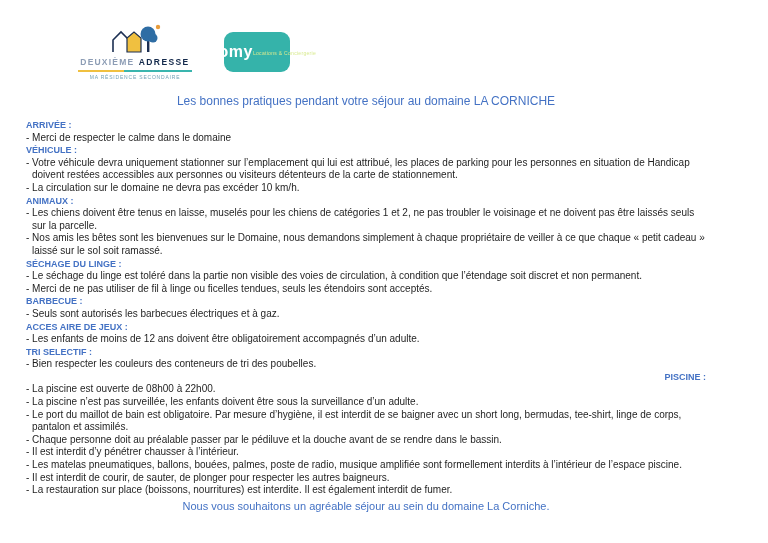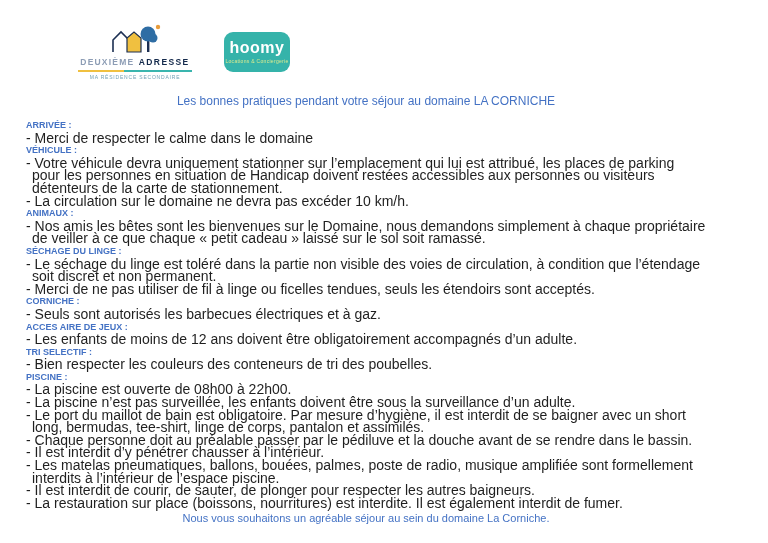--- a/index.html
+++ b/index.html
@@ -21,36 +21,36 @@
   .da-illustration{height:30px;display:flex;justify-content:center;align-items:flex-end;}
   .da-nameline{white-space:nowrap;line-height:11px;text-align:center;}
   .da-light{font-size:8.5px;letter-spacing:1.2px;color:#8d9db5;font-weight:600;}
   .da-bold{font-size:8.5px;letter-spacing:1.4px;color:#13294b;font-weight:bold;}
   .da-rule{height:2px;margin:2px 2px 2px 2px;
     background:linear-gradient(to right,#f0c040 0%,#f0c040 40%,#3ab5ae 40%,#3ab5ae 100%);}
   .da-tagline{font-size:5px;letter-spacing:0.8px;color:#6f9fb5;white-space:nowrap;}
 
   .hoomy-logo{
     margin-top:8px;width:66px;height:40px;border-radius:9px;
-    display:flex;flex-direction:column;align-items:center;justify-content:center;
+    display:flex;flex-direction:row;align-items:center;justify-content:center;
   }
   .hoomy-name{color:#ffffff;font-weight:bold;font-size:16px;line-height:16px;letter-spacing:0.5px;}
   .hoomy-tagline{color:#d8ea8f;font-size:5px;letter-spacing:0.3px;margin-top:2px;white-space:nowrap;}
 
   
   .content{margin-left:26px;width:680px;}
   .doc-title{
     text-align:center;font-size:12px;line-height:15px;
     margin:14px 0 10px 0;font-weight:normal;
   }
   .sec-heading{
     font-size:9px;line-height:12.6px;font-weight:bold;
   }
   .sec-item{
-    font-size:14px;line-height:12.6px;color:#1f1f1f;
+    font-size:10px;line-height:12.6px;color:#1f1f1f;
     padding-left:6px;text-indent:-6px;
   }
   .doc-footer{
     text-align:center;font-size:11px;line-height:14px;margin-top:2px;
   }
 </style>
 </head>
 <body>
 
 <div class="page">
@@ -91,31 +91,32 @@
   <div class="content">
     <h1 class="doc-title" id="doc-title" style="color: rgb(68, 114, 196);">Les bonnes pratiques pendant votre séjour au domaine LA CORNICHE</h1>
 
     <div id="sections">
         <div class="sec-heading" style="color: rgb(68, 114, 196);">ARRIVÉE :</div>
         <div class="sec-item">- Merci de respecter le calme dans le domaine</div>
         <div class="sec-heading" style="color: rgb(68, 114, 196);">VÉHICULE :</div>
         <div class="sec-item">- Votre véhicule devra uniquement stationner sur l’emplacement qui lui est attribué, les places de parking pour les personnes en situation de Handicap doivent restées accessibles aux personnes ou visiteurs détenteurs de la carte de stationnement.</div>
         <div class="sec-item">- La circulation sur le domaine ne devra pas excéder 10 km/h.</div>
         <div class="sec-heading" style="color: rgb(68, 114, 196);">ANIMAUX :</div>
+        <div class="sec-item">- Les chiens doivent être tenus en laisse, muselés pour les chiens de catégories 1 et 2, ne pas troubler le voisinage et ne doivent pas être laissés seuls sur la parcelle.</div>
         <div class="sec-item">- Nos amis les bêtes sont les bienvenues sur le Domaine, nous demandons simplement à chaque propriétaire de veiller à ce que chaque « petit cadeau » laissé sur le sol soit ramassé.</div>
         <div class="sec-heading" style="color: rgb(68, 114, 196);">SÉCHAGE DU LINGE :</div>
         <div class="sec-item">- Le séchage du linge est toléré dans la partie non visible des voies de circulation, à condition que l’étendage soit discret et non permanent.</div>
         <div class="sec-item">- Merci de ne pas utiliser de fil à linge ou ficelles tendues, seuls les étendoirs sont acceptés.</div>
-        <div class="sec-heading" style="color: rgb(68, 114, 196);">CORNICHE :</div>
+        <div class="sec-heading" style="color: rgb(68, 114, 196);">BARBECUE :</div>
         <div class="sec-item">- Seuls sont autorisés les barbecues électriques et à gaz.</div>
         <div class="sec-heading" style="color: rgb(68, 114, 196);">ACCES AIRE DE JEUX :</div>
         <div class="sec-item">- Les enfants de moins de 12 ans doivent être obligatoirement accompagnés d’un adulte.</div>
         <div class="sec-heading" style="color: rgb(68, 114, 196);">TRI SELECTIF :</div>
         <div class="sec-item">- Bien respecter les couleurs des conteneurs de tri des poubelles.</div>
-        <div class="sec-heading" style="color: rgb(68, 114, 196);">PISCINE :</div>
+        <div class="sec-heading" style="color: rgb(68, 114, 196); text-align: right;">PISCINE :</div>
         <div class="sec-item">- La piscine est ouverte de 08h00 à 22h00.</div>
         <div class="sec-item">- La piscine n’est pas surveillée, les enfants doivent être sous la surveillance d’un adulte.</div>
         <div class="sec-item">- Le port du maillot de bain est obligatoire. Par mesure d’hygiène, il est interdit de se baigner avec un short long, bermudas, tee-shirt, linge de corps, pantalon et assimilés.</div>
         <div class="sec-item">- Chaque personne doit au préalable passer par le pédiluve et la douche avant de se rendre dans le bassin.</div>
         <div class="sec-item">- Il est interdit d’y pénétrer chausser à l’intérieur.</div>
         <div class="sec-item">- Les matelas pneumatiques, ballons, bouées, palmes, poste de radio, musique amplifiée sont formellement interdits à l’intérieur de l’espace piscine.</div>
         <div class="sec-item">- Il est interdit de courir, de sauter, de plonger pour respecter les autres baigneurs.</div>
         <div class="sec-item">- La restauration sur place (boissons, nourritures) est interdite. Il est également interdit de fumer.</div>
       </div>
 

